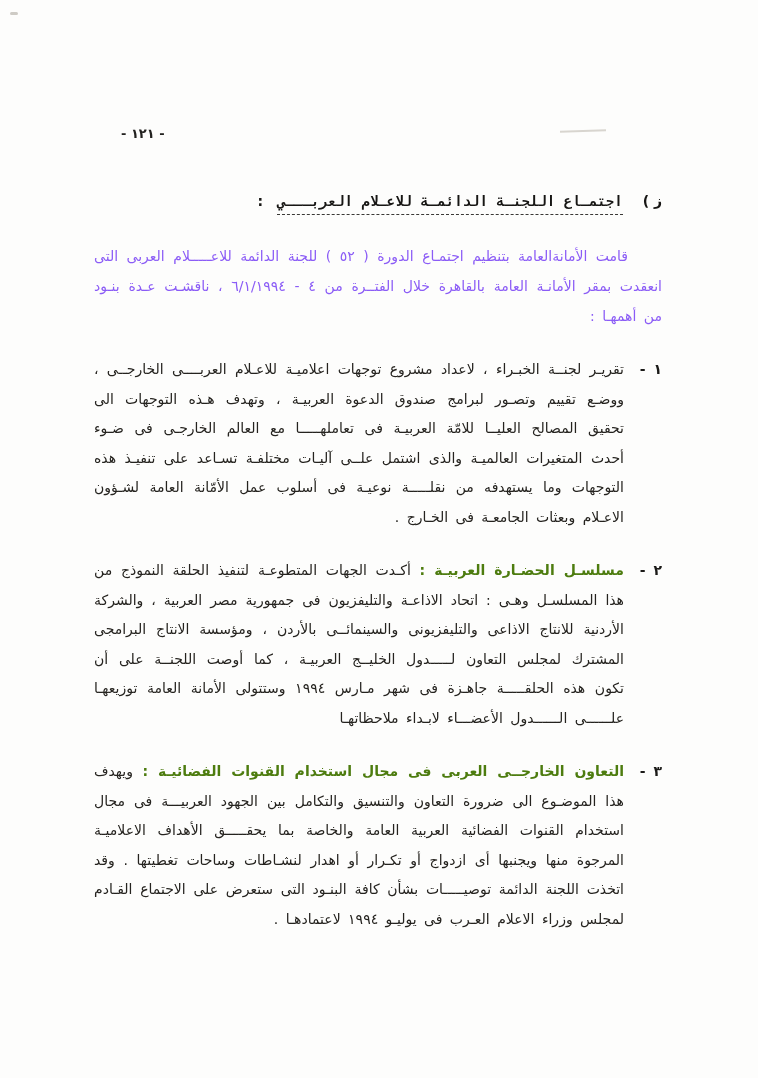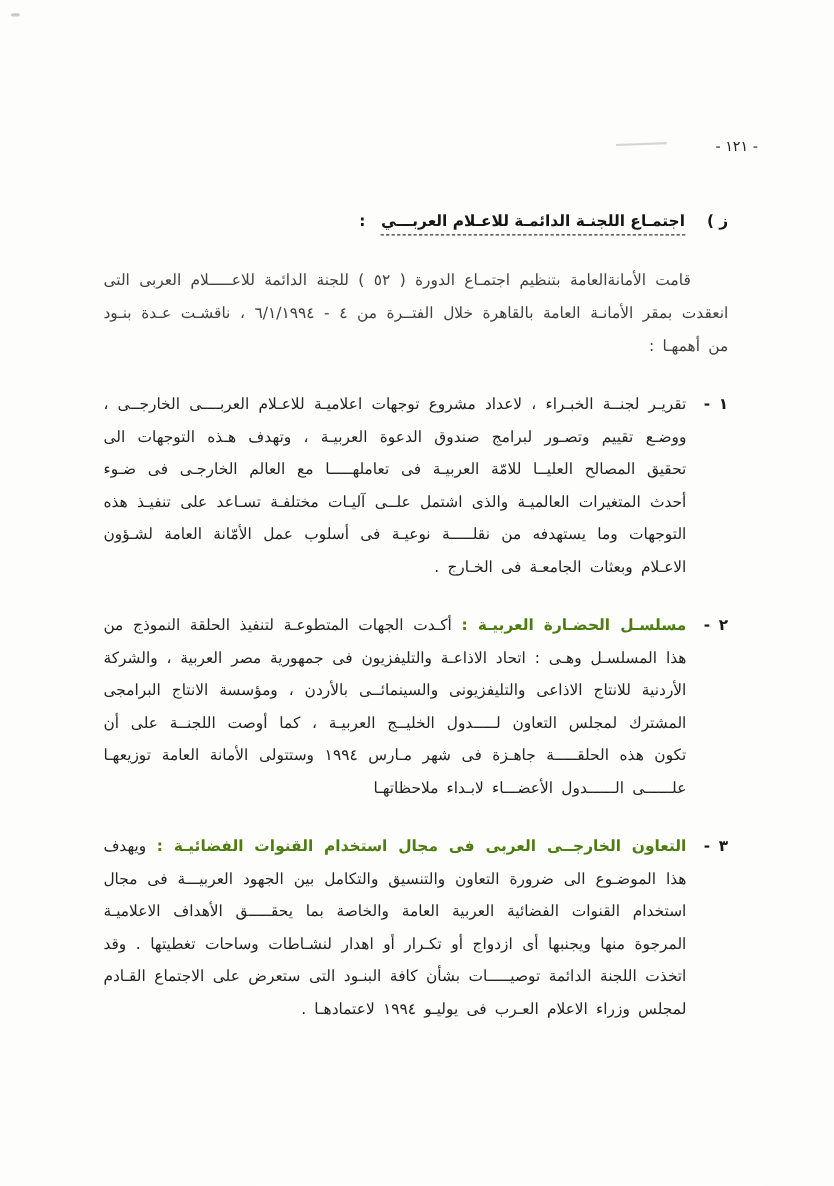--- a/index.html
+++ b/index.html
@@ -24,49 +24,50 @@
     position:absolute; top:130px; left:560px;
     width:46px; height:2px; background:#d8d5cf;
     transform:rotate(-2deg);
   }
   .content {
     position:absolute; top:0; right:0; left:0;
     padding:0 96px 0 94px;
   }
   .page-number {
     margin-top:126px;
-    text-align:right;
+    text-align:left;
     transform:translateX(27px);
     font-size:13px;
-    font-weight:normal;
+    font-weight:bold;
     letter-spacing:2px;
     color:#22211f;
   }
   .heading {
     margin-top:52px;
     display:flex;
     align-items:baseline;
     font-size:14px;
     font-weight:bold;
     color:#171614;
   }
   .heading-marker { margin-left:20px; white-space:nowrap; }
   .heading-title {
     border-bottom:1.5px dashed #3a3936;
     padding-bottom:4px;
+    font-family:Liberation Mono, monospace;
   }
   .heading-colon { margin-right:14px; }
   .intro {
     margin-top:26px;
     font-size:14px;
     line-height:30px;
     text-align:justify;
     text-indent:34px;
     word-spacing:3px;
-    color:#404040;
+    color:#8b5cf6;
   }
   .items { margin-top:4px; }
   .item {
     position:relative;
     margin-top:24px;
     padding-right:38px;
     font-size:14px;
     line-height:29.5px;
     text-align:justify;
     word-spacing:3px;

